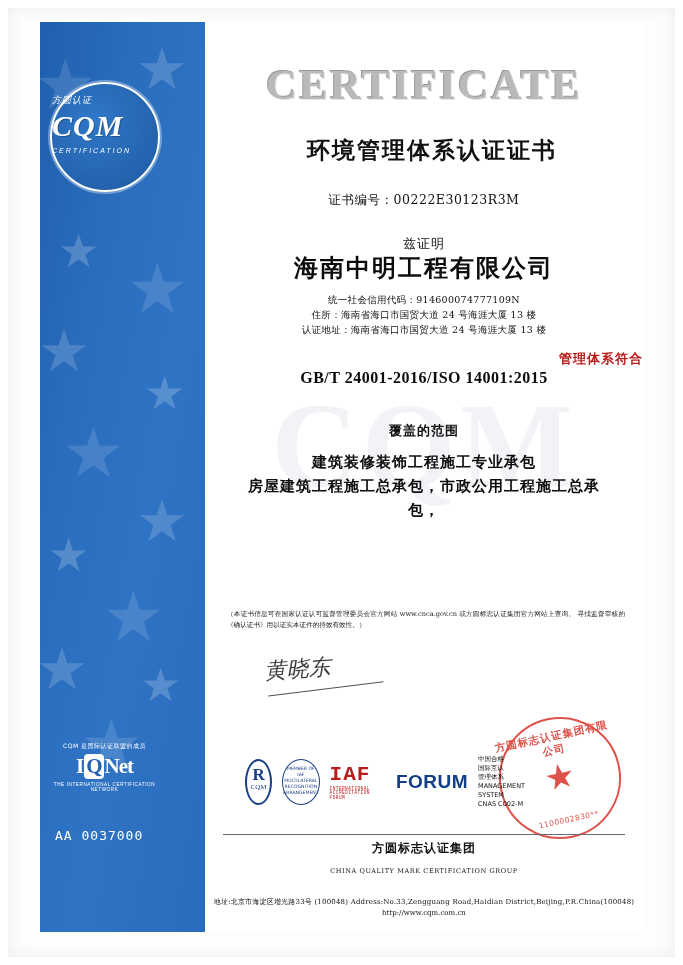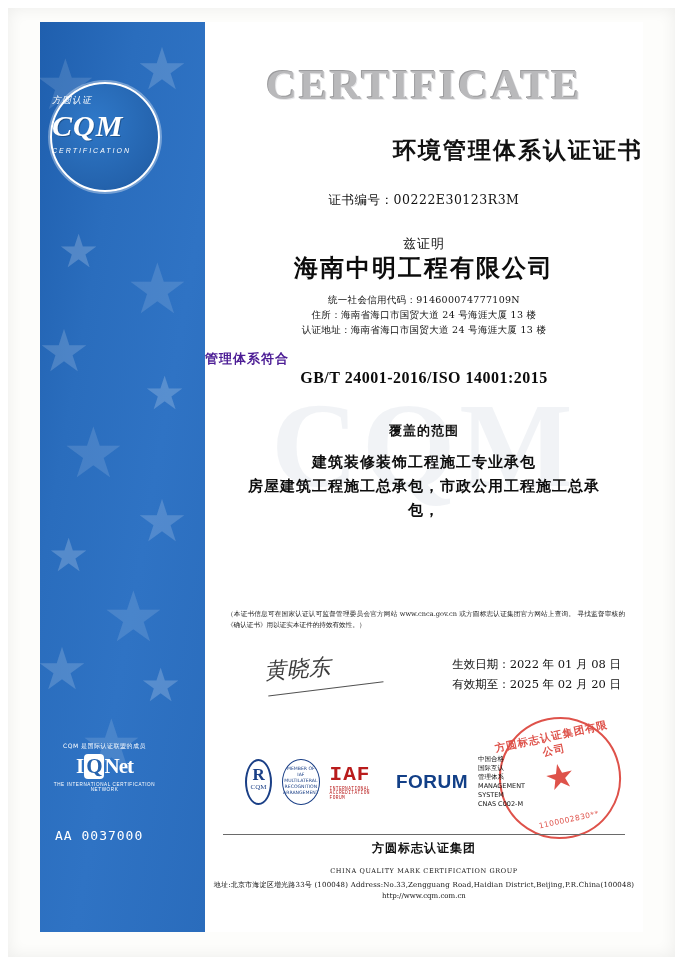--- a/index.html
+++ b/index.html
@@ -158,21 +158,21 @@
     font-size: 43px;
     font-weight: bold;
     letter-spacing: 2px;
     color: #b9b9bb;
     text-shadow: 1px 1px 0 #e8e8ea, -1px -1px 0 #9a9a9c;
   }
   .cn-title {
     position: absolute;
     top: 113px;
     left: 0; right: 0;
-    text-align: right;
+    text-align: center;
     font-family: "DejaVu Serif", serif;
     font-size: 23px;
     font-weight: bold;
     color: #111;
     letter-spacing: 2px;
     padding-left: 16px;
   }
   .cert-no {
     position: absolute;
     top: 170px;
@@ -212,25 +212,25 @@
     font-size: 9.5px;
     line-height: 15px;
     color: #111;
     font-family: "DejaVu Serif", serif;
     letter-spacing: 0.3px;
   }
   .std-label {
     position: absolute;
     top: 328px;
     left: 0; right: 0;
-    text-align: left;
+    text-align: right;
     font-size: 13px;
     font-weight: bold;
     font-family: "DejaVu Serif", serif;
-    color: #4c1d95;
+    color: #b91c1c;
     letter-spacing: 1px;
   }
   .std-value {
     position: absolute;
     top: 347px;
     left: 0; right: 0;
     text-align: center;
     font-size: 16px;
     font-weight: bold;
     font-family: "Liberation Serif", serif;
@@ -417,21 +417,21 @@
     font-weight: bold;
     letter-spacing: 1px;
   }
   .footer .f-en {
     font-size: 6.5px;
     letter-spacing: 0.6px;
     margin-top: 10px;
   }
   .footer .f-addr {
     font-size: 7px;
-    margin-top: 5px;
+    margin-top: 22px;
     letter-spacing: 0.2px;
   }
   .footer .f-url {
     font-size: 7px;
     margin-top: 2px;
   }
 </style>
 </head>
 <body>
 
@@ -496,24 +496,20 @@
       <div>房屋建筑工程施工总承包，市政公用工程施工总承包，</div>
     </div>
 
     <div class="note">（本证书信息可在国家认证认可监督管理委员会官方网站 www.cnca.gov.cn 或方圆标志认证集团官方网站上查询。 寻找监督审核的《确认证书》用以证实本证件的持效有效性。）</div>
 
     <div class="signature">
       <span>黄晓东</span>
       <span class="sig-line"></span>
     </div>
 
-    <div class="dates">
-      <div>生效日期：2022 年 01 月 08 日</div>
-      <div>有效期至：2025 年 02 月 20 日</div>
-    </div>
 
     <div class="seal">
       <div class="seal-top-text">方圆标志认证集团有限公司</div>
       <div class="seal-star">★</div>
       <div class="seal-bottom-text">1100002830**</div>
     </div>
 
     <div class="logos">
       <div class="logo-r">
         <span class="r">R</span>

